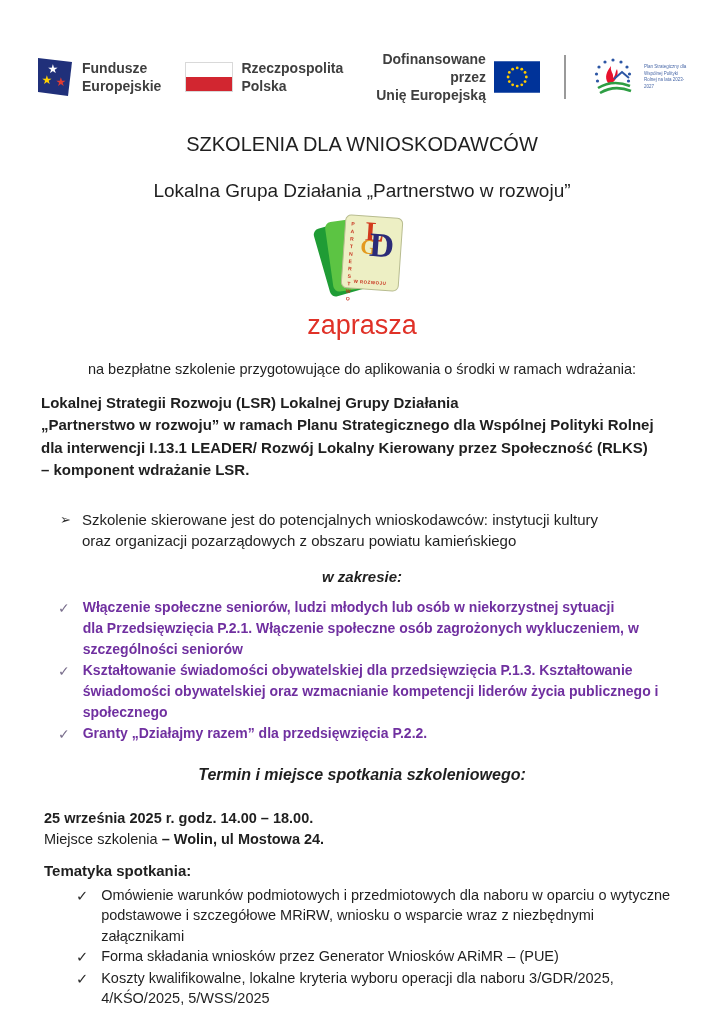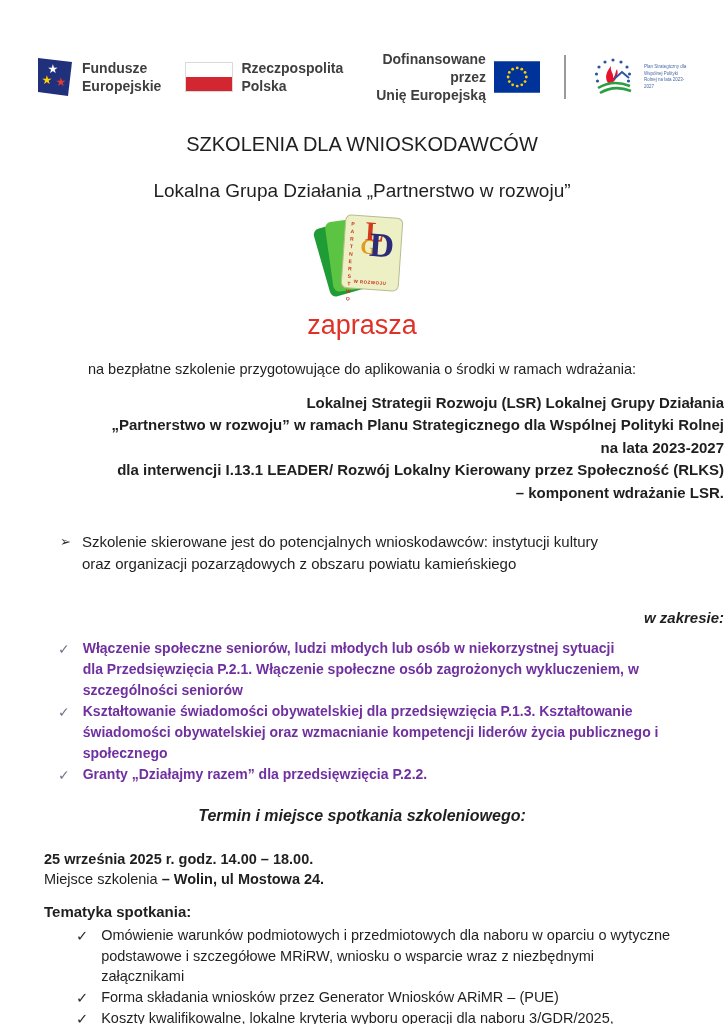--- a/index.html
+++ b/index.html
@@ -43,27 +43,27 @@
   .lgd-l { left:20px; top:1px; font-size:28px; color:#d23a1c; }
   .lgd-g { left:16px; top:20px; font-size:21px; color:#e39a1e; }
   .lgd-d { left:25px; top:11px; font-size:34px; color:#2b2b78; }
   .lgd-bottom {
     position:absolute; bottom:4px; left:0; width:100%; text-align:center;
     font-size:4.5px; font-weight:bold; color:#c8321e; letter-spacing:0.5px;
   }
   
   .invite { text-align:center; font-size:27px; color:#e03127; margin-top:8px; }
   .intro { text-align:center; font-size:14.5px; margin-top:20px; }
-  .program { text-align:right; font-size:15px; font-weight:bold; line-height:1.5; margin-top:15px; }
+  .program { text-align:left; font-size:15px; font-weight:bold; line-height:1.5; margin-top:15px;padding-left:41px; }
   .audience {
     display:flex; gap:11px; margin:27px 44px 0 60px;
     font-size:15px; line-height:1.45; white-space:pre-line;
   }
   .audience .arrow { font-size:13px; padding-top:2px; color:#2b2b2b; }
-  .scope-heading { text-align:right; font-size:15px; font-weight:bold; font-style:italic; margin-top:34px; }
+  .scope-heading { text-align:center; font-size:15px; font-weight:bold; font-style:italic; margin-top:16px; }
   .scope-list { margin:12px 34px 0 58px; color:#7030a0; font-weight:bold; font-size:14px; line-height:1.5; }
   .check-item { display:flex; gap:13px; white-space:pre-line; }
   .check-item .check { color:#7a6f8d; font-weight:normal; padding-top:1px; }
   .meeting-heading { text-align:center; font-size:16px; font-weight:bold; font-style:italic; margin-top:21px; }
   .lower { margin:24px 44px 0; font-size:14.5px; line-height:1.42; }
   .bold { font-weight:bold; }
   .date-line { font-weight:bold; }
   .topics-heading { font-weight:bold; margin-top:11px; font-size:15px; }
   .topics-list { margin:3px 0 0 32px; font-size:14.5px; line-height:1.42; }
   .topics-list .check { color:#2b2b2b; }
@@ -157,21 +157,20 @@
     </div>
   </div>
 
   <div class="invite">zaprasza</div>
 
   <div class="intro">na bezpłatne szkolenie przygotowujące do aplikowania o środki w ramach wdrażania:</div>
 
   <div class="program">
     <div>Lokalnej Strategii Rozwoju (LSR) Lokalnej Grupy Działania</div>
     <div>„Partnerstwo w rozwoju” w ramach Planu Strategicznego dla Wspólnej Polityki Rolnej</div>
-    <div>na lata 2023-2027</div>
     <div>dla interwencji I.13.1 LEADER/ Rozwój Lokalny Kierowany przez Społeczność (RLKS)</div>
     <div>– komponent wdrażanie LSR.</div>
   </div>
 
   <div class="audience">
     <span class="arrow">➢</span>
     <span>Szkolenie skierowane jest do potencjalnych wnioskodawców: instytucji kultury
 oraz organizacji pozarządowych z obszaru  powiatu kamieńskiego</span>
   </div>
 

